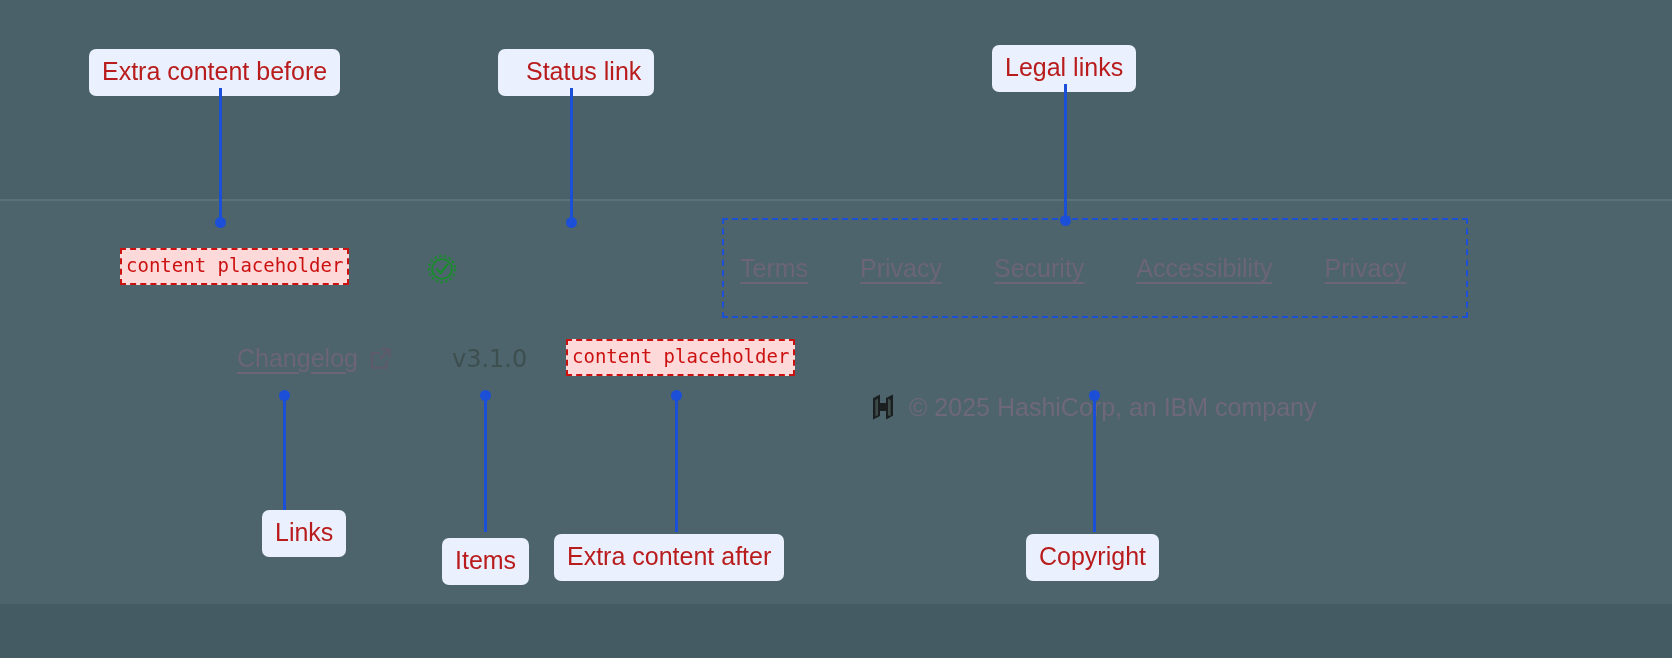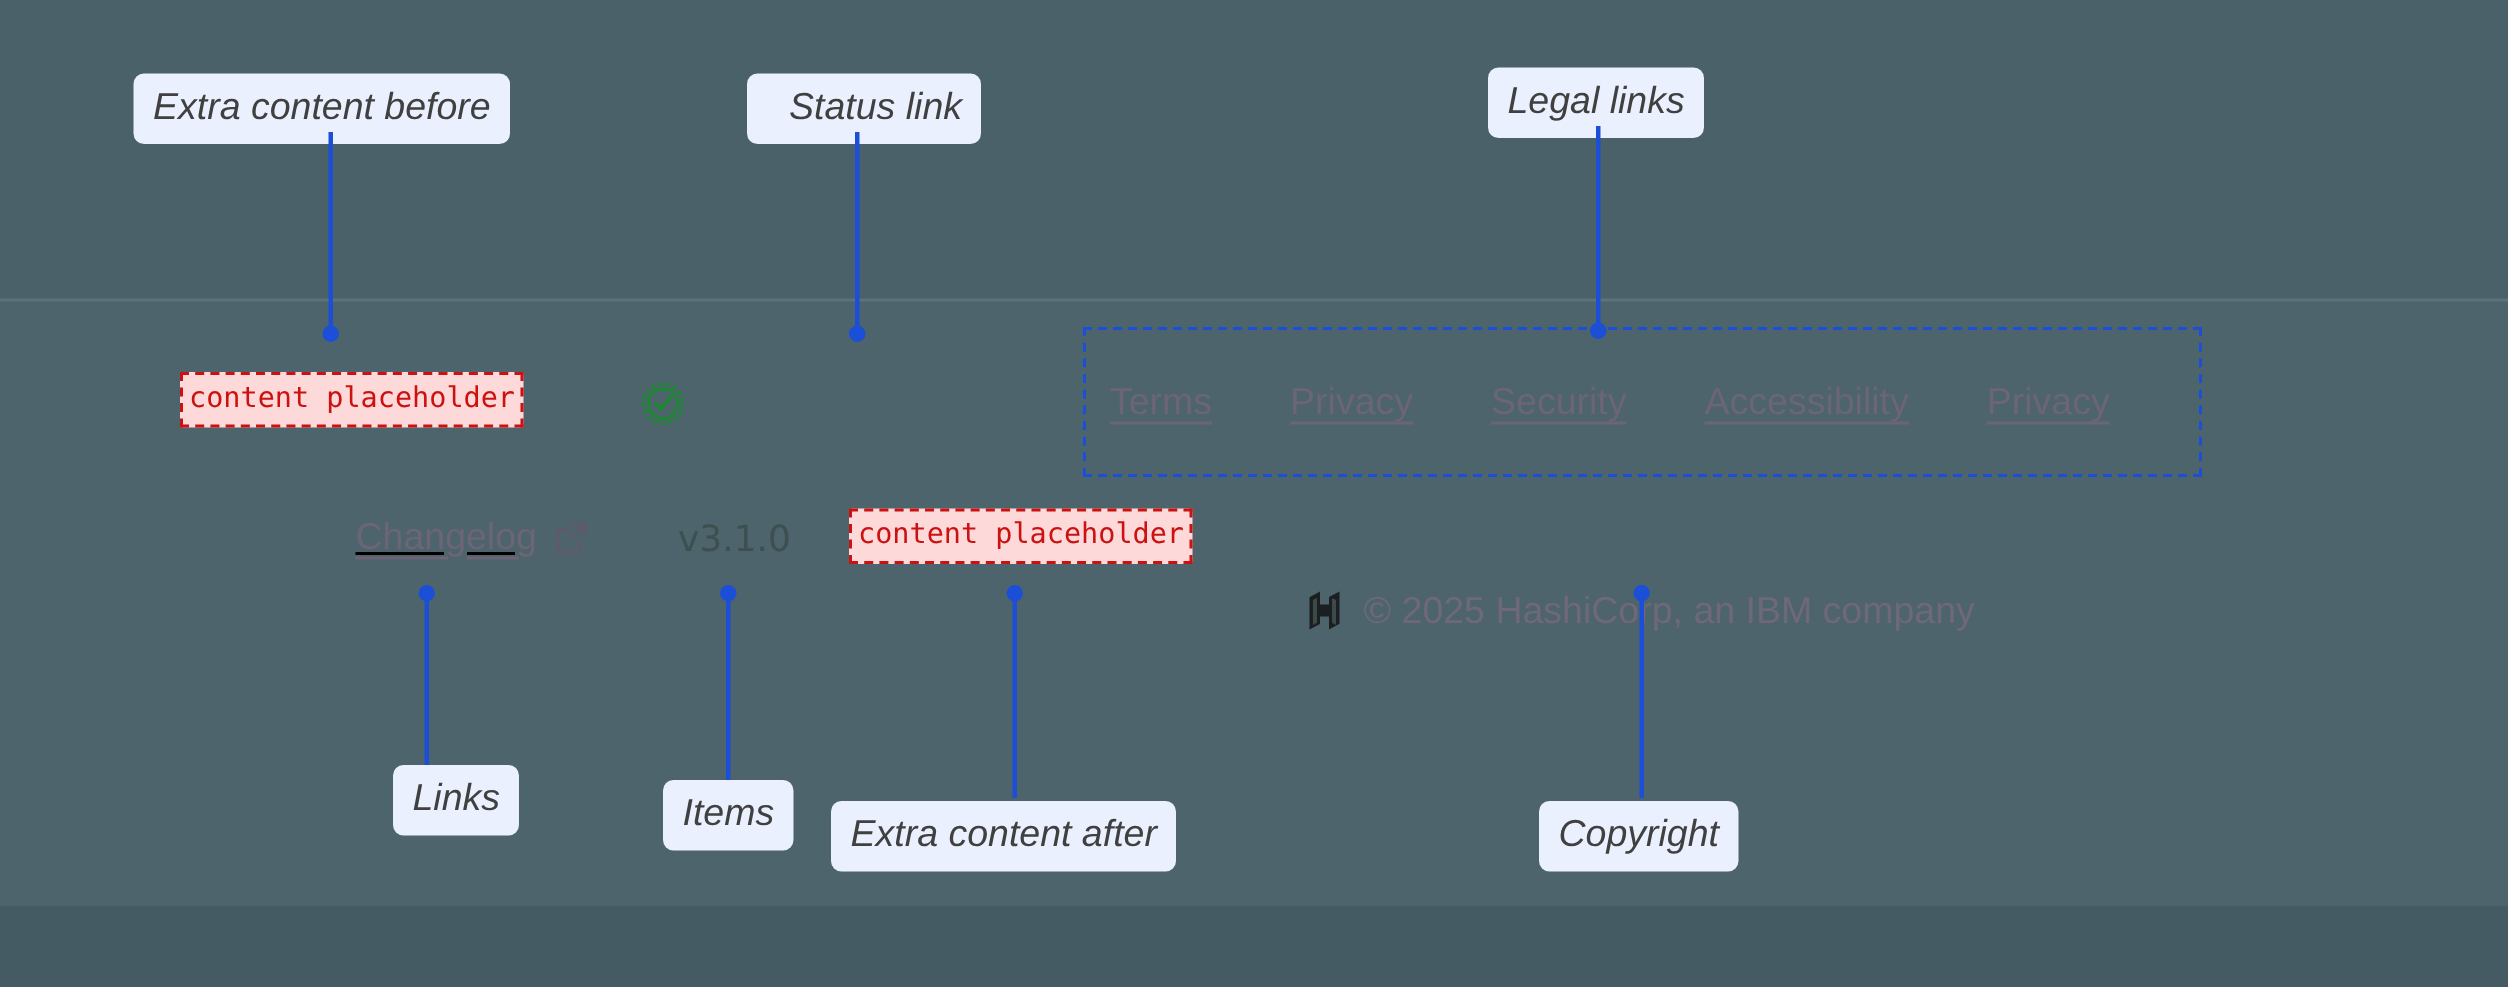--- a/index.html
+++ b/index.html
@@ -24,27 +24,26 @@
   }
   .band-bottom {
     position: absolute; left: 0; top: 604px; width: 1672px; height: 54px;
     background: #445b63;
   }
 
   
   .callout {
     position: absolute;
     background: #eaf0fd;
-    color: #404040;
+    color: #b91c1c;
     border-radius: 7px;
     font-size: 25px;
     line-height: 1;
     padding: 10px 13px 12px 13px;
     white-space: nowrap;
-    font-style: italic;
   }
   .conn {
     position: absolute;
     width: 3px;
     background: #1b4fd8;
   }
   .dot {
     position: absolute;
     width: 11px; height: 11px;
     border-radius: 50%;
@@ -87,21 +86,20 @@
     display: flex;
     align-items: center;
     gap: 52px;
     text-align: right;
   }
   .changelog-wrap {
     position: absolute;
     display: flex;
     align-items: center;
     gap: 10px;
-    text-decoration: underline;
   }
   .ext-icon { width: 26px; height: 26px; display: block; }
   .version {
     position: absolute;
     color: #3d4f4f;
     font-size: 24px;
     font-family: "DejaVu Sans", sans-serif;
     line-height: 1;
     white-space: nowrap;
   }
@@ -188,21 +186,21 @@
     </span>
     <span class="copyright-text">© 2025 HashiCorp, an IBM company</span>
   </div>
 
   <div class="dot" style="left:279px; top:390px;"></div>
   <div class="conn" style="left:283px; top:396px; height:136px;"></div>
   <div class="callout" style="left:242px; top:510px;margin-left:20px;">Links</div>
 
   <div class="dot" style="left:480px; top:390px;"></div>
   <div class="conn" style="left:484px; top:396px; height:136px;"></div>
-  <div class="callout" style="left:442px; top:520px;">Items</div>
+  <div class="callout" style="left:442px; top:538px;">Items</div>
 
   <div class="dot" style="left:671px; top:390px;"></div>
   <div class="conn" style="left:675px; top:396px; height:136px;"></div>
   <div class="callout" style="left:554px; top:534px;">Extra content after</div>
 
   <div class="dot" style="left:1089px; top:390px;"></div>
   <div class="conn" style="left:1093px; top:396px; height:136px;"></div>
   <div class="callout" style="left:1026px; top:534px;">Copyright</div>
 
 </div>

